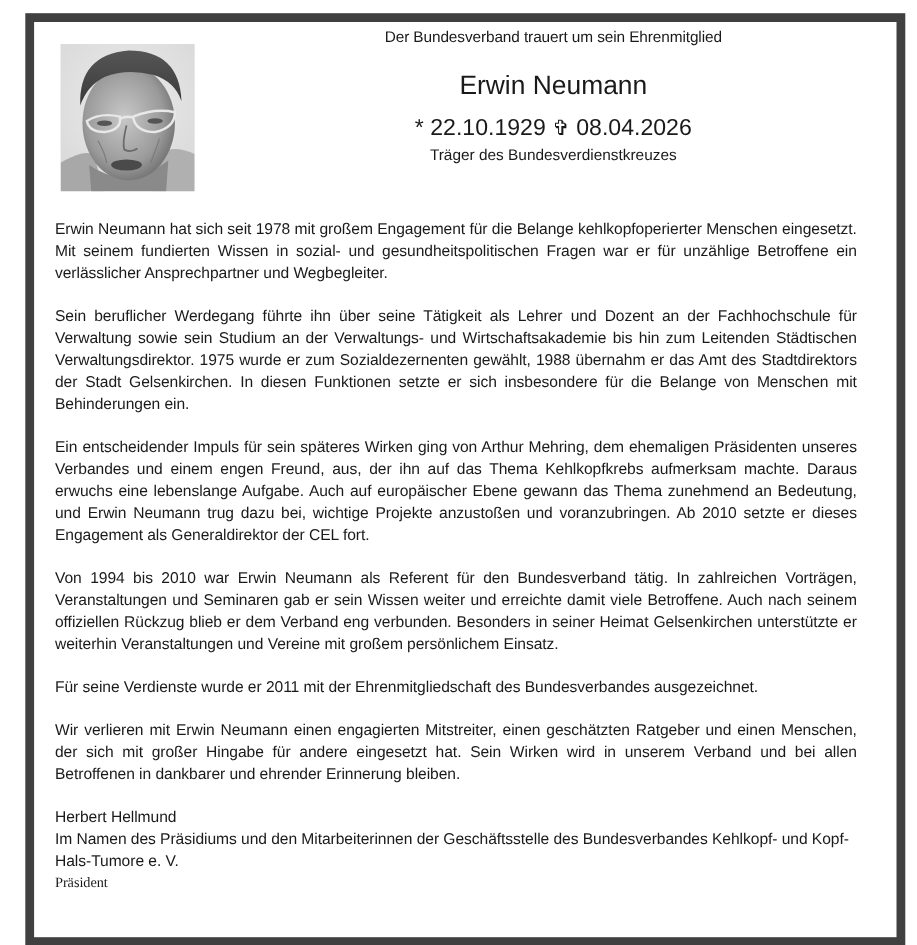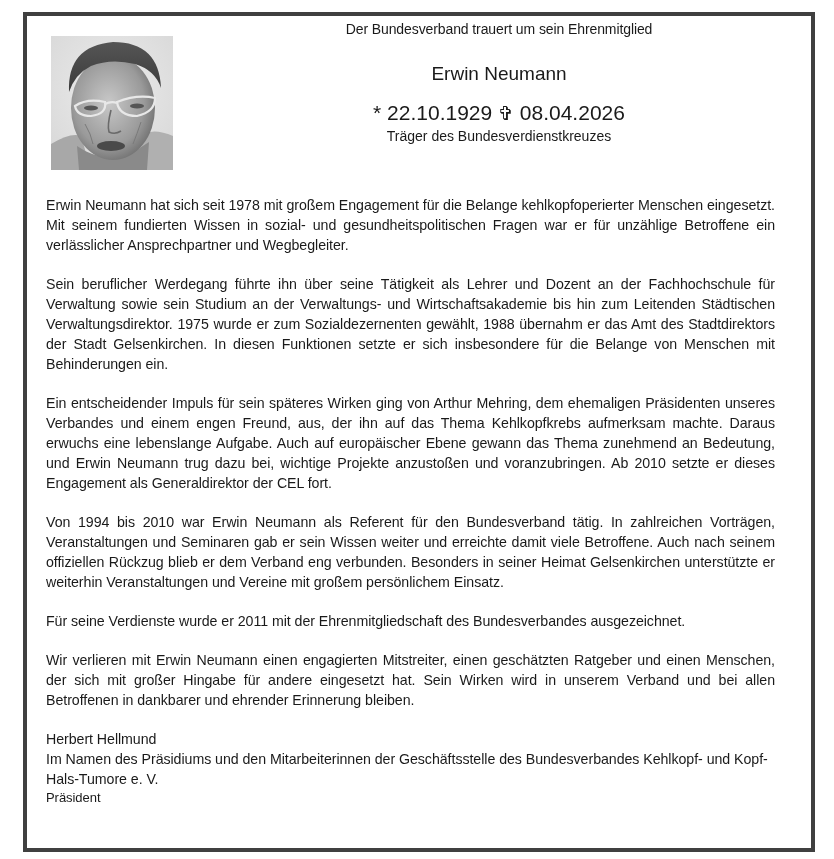--- a/index.html
+++ b/index.html
@@ -14,21 +14,21 @@
       overflow: hidden;
       font-family: "Liberation Sans", "DejaVu Sans", sans-serif;
       color: #1a1a1a;
     }
     .frame {
       position: absolute;
       left: 23px;
       top: 12px;
       width: 784px;
       height: 832px;
-      border: 4px solid #404040;
+      border: 8px solid #404040;
       background: #ffffff;
     }
     .photo {
       position: absolute;
       left: 24px;
       top: 20px;
       width: 122px;
       height: 134px;
       background: #e6e6e6;
       overflow: hidden;
@@ -41,21 +41,21 @@
       top: 0;
       text-align: center;
     }
     .tagline {
       font-size: 14px;
       margin-top: 4px;
       line-height: 18px;
       letter-spacing: -0.1px;
     }
     .name {
-      font-size: 19px;
+      font-size: 24px;
       margin-top: 23px;
       line-height: 26px;
     }
     .dates {
       font-size: 21px;
       line-height: 28px;
       margin-top: 12px;
     }
     .dates .cross {
       font-family: "DejaVu Sans", sans-serif;
@@ -83,20 +83,21 @@
     .body-text p {
       margin: 0 0 19px 0;
     }
     .closing p {
       margin: 0;
       text-align: left;
     }
     .signature-title {
       font-size: 13px;
       line-height: 18px;
+      font-family: Liberation Serif, serif;
     }
   </style>
 </head>
 <body>
 
 <div class="frame">
 
   <div class="photo">
     <svg viewBox="0 0 122 134" xmlns="http://www.w3.org/2000/svg">
       <defs>

